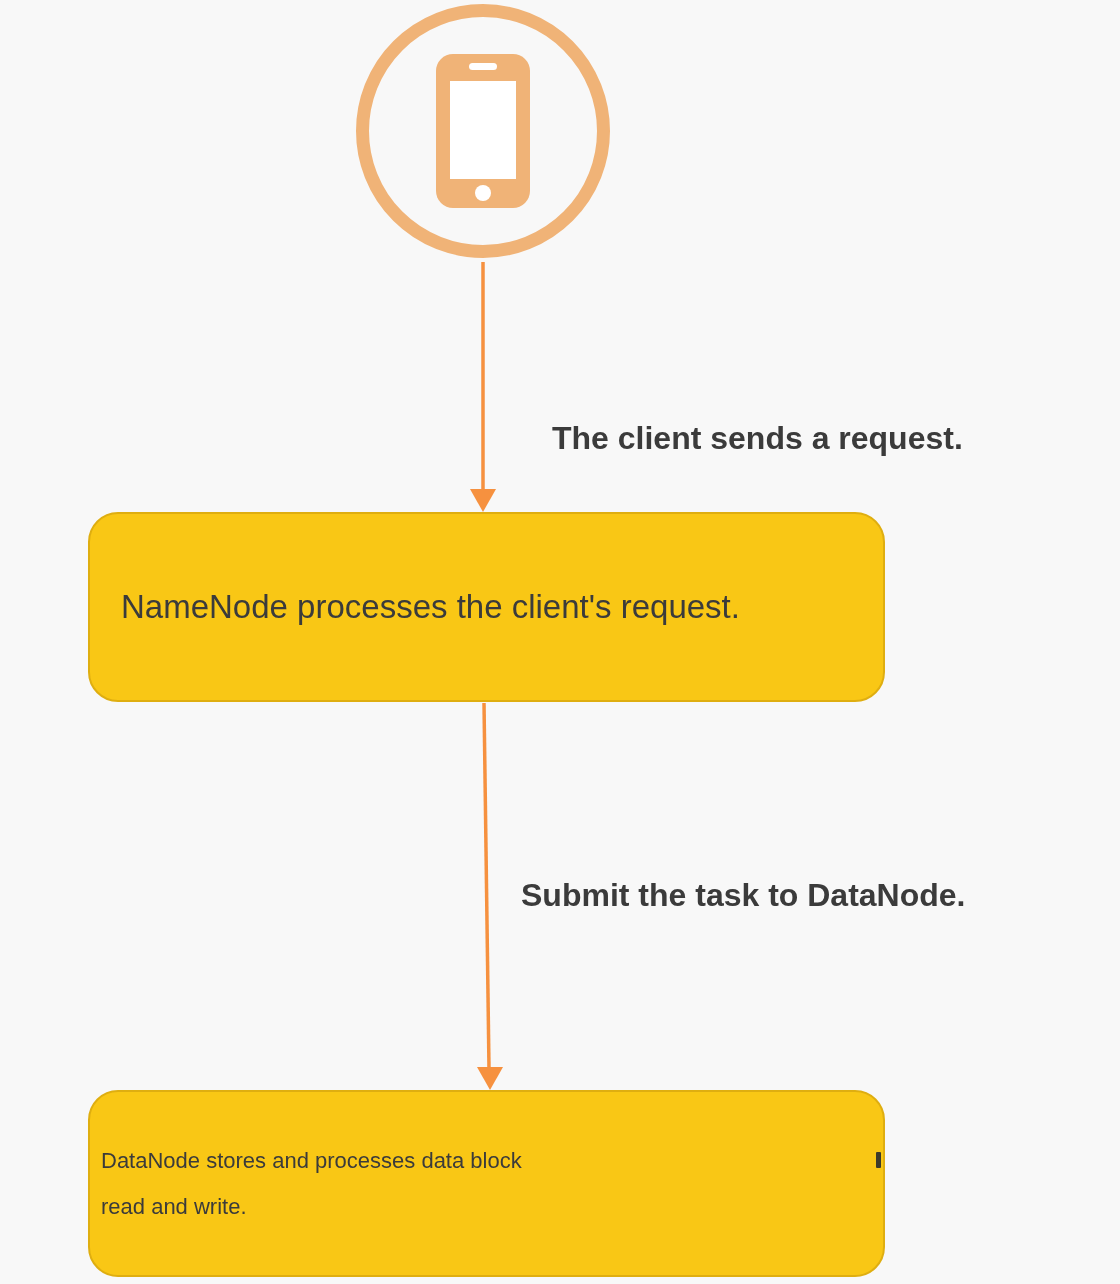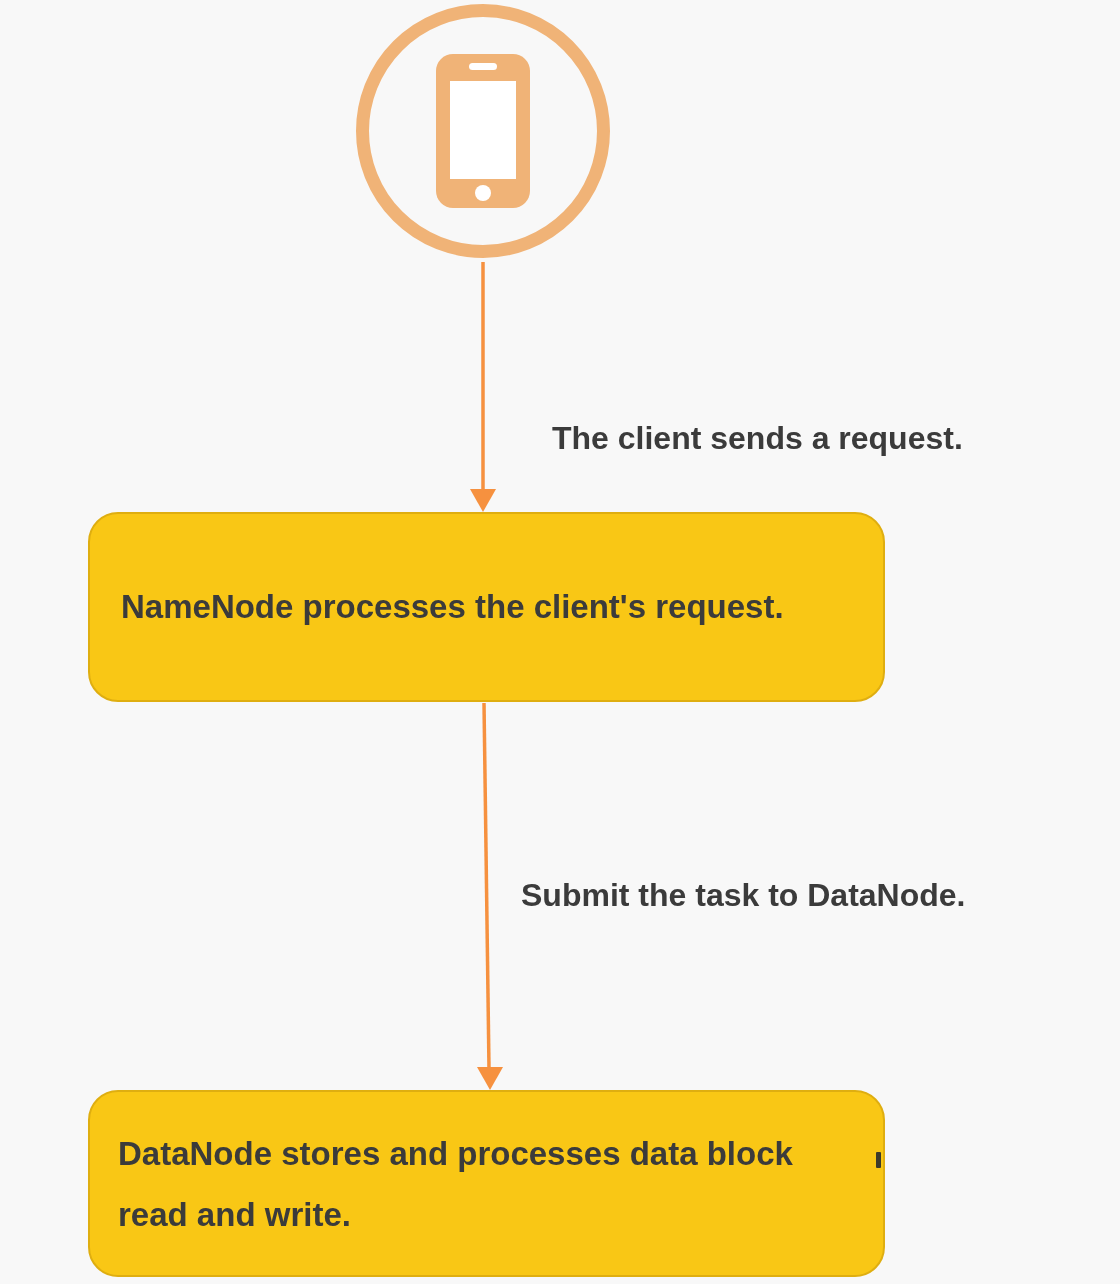--- a/index.html
+++ b/index.html
@@ -54,40 +54,40 @@
     position: absolute;
     left: 88px;
     width: 797px;
     box-sizing: border-box;
     background: #f9c715;
     border: 2px solid #dfae10;
     border-radius: 30px;
     display: flex;
     align-items: center;
     color: #3b3b3b;
-    font-weight: 700;
+    font-weight: 400;
   }
   .node .node-label {
     white-space: pre-line;
   }
   .node.box-1 {
     top: 512px;
     height: 190px;
     padding-left: 31px;
     padding-right: 20px;
     font-size: 33px;
     line-height: 40px;
   }
   .node.box-2 {
     top: 1090px;
     height: 187px;
-    padding-left: 28px;
+    padding-left: 11px;
     padding-right: 20px;
-    font-size: 33px;
-    line-height: 61px;
+    font-size: 22px;
+    line-height: 46px;
   }
   .artifact-mark {
     position: absolute;
     left: 876px;
     top: 1152px;
     width: 5px;
     height: 16px;
     background: #3d3a2a;
     border-radius: 1px;
   }

